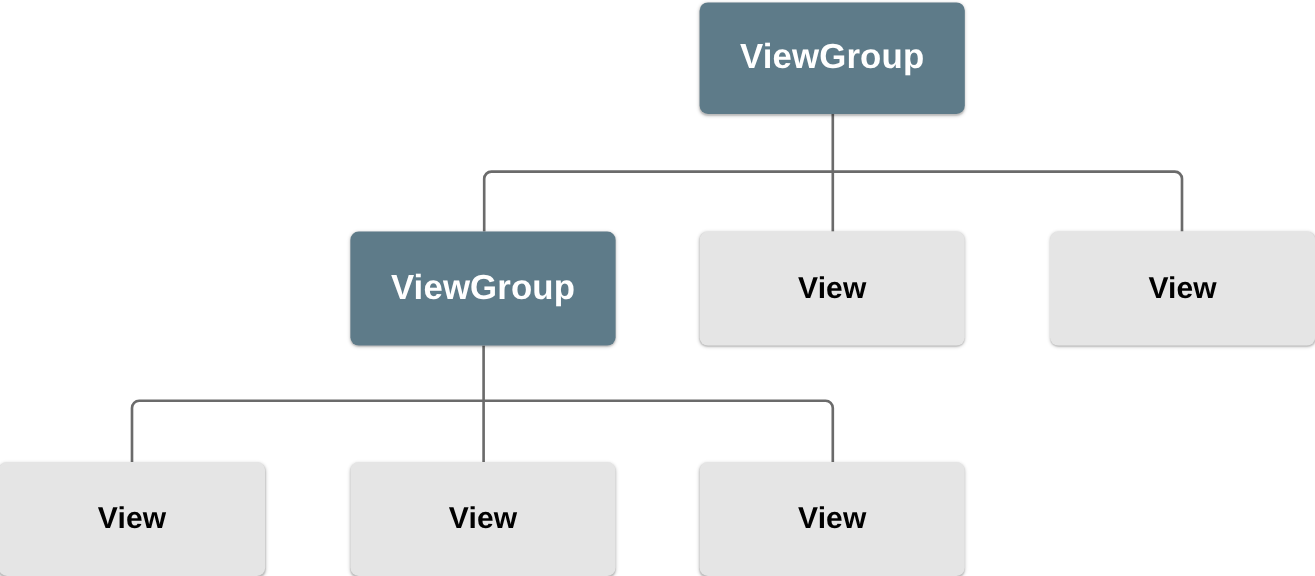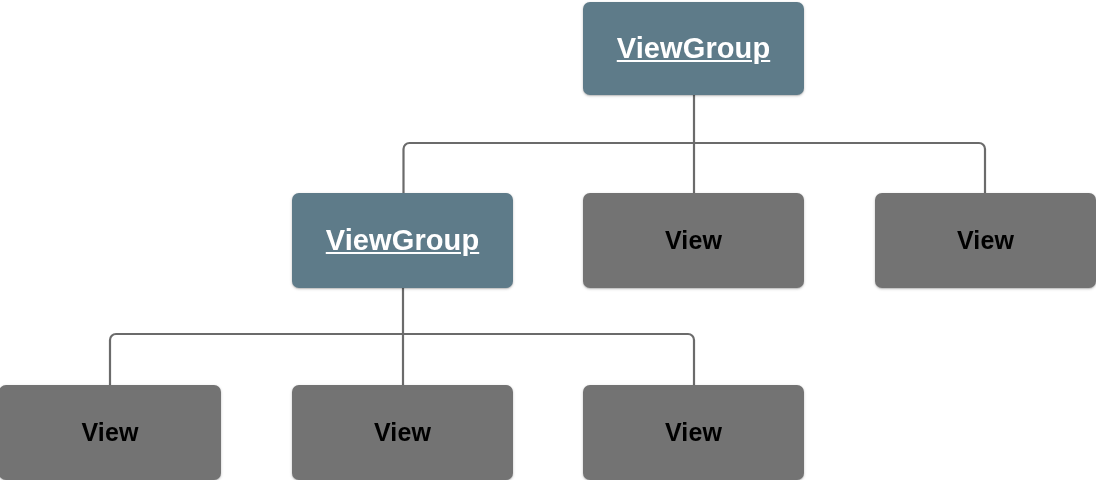--- a/index.html
+++ b/index.html
@@ -30,24 +30,23 @@
     display: flex;
     align-items: center;
     justify-content: center;
     font-weight: bold;
     letter-spacing: 0.1px;
     box-shadow: 0 1px 3px rgba(0,0,0,0.22), 0 1px 1px rgba(0,0,0,0.10);
   }
   .node-group {
     background: #5E7B89;
     color: #ffffff;
-    text-decoration: underline;
   }
   .node-leaf {
-    background: #737373;
+    background: #e5e5e5;
     color: #000000;
   }
   .node-label {
     line-height: 1;
     white-space: nowrap;
   }
 </style>
 </head>
 <body>
 

